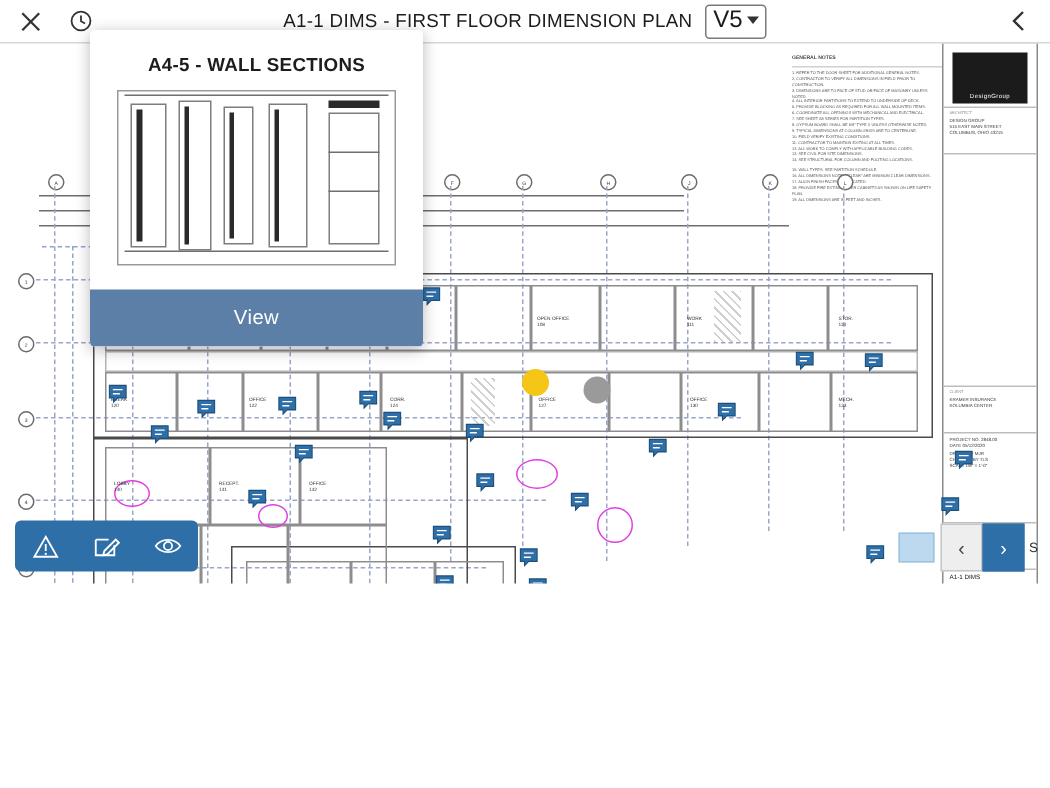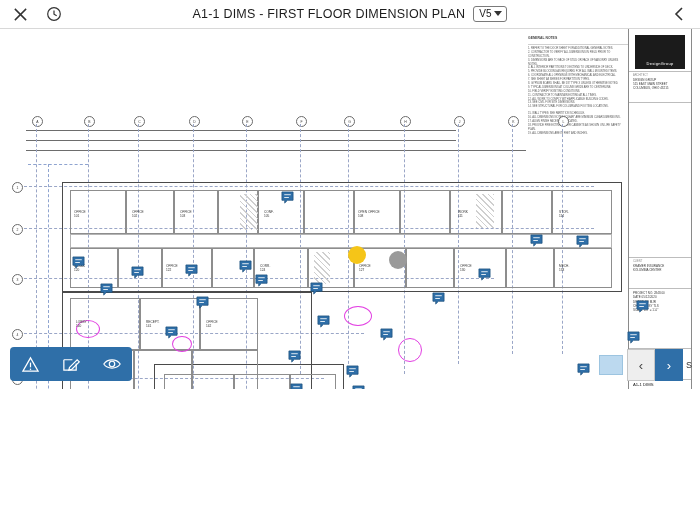--- a/index.html
+++ b/index.html
@@ -56,21 +56,21 @@
   }
   .doc-title {
     font-size: 12.5px;
     color: #1c1c1c;
     letter-spacing: 0.2px;
     white-space: nowrap;
   }
   .version-chip {
     border: 1px solid #7a7a7a;
     border-radius: 3px;
-    font-size: 10px;
+    font-size: 16px;
     color: #1c1c1c;
     padding: 1px 4px 2px 5px;
     display: flex;
     align-items: center;
     gap: 3px;
     pointer-events: auto;
     cursor: pointer;
     background: #fff;
   }
   .caret-down {
@@ -752,20 +752,41 @@
         <div class="pin" style="left: 627px; top: 303px;">
           <svg width="13" height="13" viewBox="0 0 14 14">
             <path d="M1 1 h12 v9 h-6 l-3 3 v-3 h-3 z" fill="#2f6fa8" stroke="#1d4f7c" stroke-width="0.8"></path>
             <line x1="3.5" y1="4" x2="10.5" y2="4" stroke="#ffffff" stroke-width="0.9"></line>
             <line x1="3.5" y1="7" x2="8.5" y2="7" stroke="#ffffff" stroke-width="0.9"></line>
           </svg>
         </div>
       </div>
   </div>
 
+  <div class="popcard">
+    <div class="popcard-title">A4-5 - WALL SECTIONS</div>
+    <div class="popcard-thumb">
+
+      <div class="thumb-block" style="left:8px; top:8px; width:24px; height:96px;"></div>
+      <div class="thumb-fill" style="left:12px; top:12px; width:4px; height:88px;"></div>
+      <div class="thumb-block" style="left:40px; top:6px; width:22px; height:100px;"></div>
+      <div class="thumb-fill" style="left:44px; top:10px; width:3px; height:92px;"></div>
+      <div class="thumb-block" style="left:70px; top:10px; width:20px; height:92px;"></div>
+      <div class="thumb-fill" style="left:74px; top:14px; width:3px; height:84px;"></div>
+      <div class="thumb-block" style="left:100px; top:8px; width:26px; height:96px;"></div>
+      <div class="thumb-fill" style="left:104px; top:12px; width:3px; height:88px;"></div>
+      <div class="thumb-fill" style="left:140px; top:6px; width:34px; height:5px;"></div>
+      <div class="thumb-block" style="left:140px; top:14px; width:34px; height:88px;"></div>
+      <div class="thumb-line" style="left:140px; top:40px; width:34px; height:1px;"></div>
+      <div class="thumb-line" style="left:140px; top:66px; width:34px; height:1px;"></div>
+      <div class="thumb-line" style="left:4px; top:106px; width:176px; height:1px;"></div>
+      <div class="thumb-line" style="left:4px; top:2px; width:176px; height:1px;"></div>
+    </div>
+    <div class="popcard-btn">View</div>
+  </div>
 
   <div class="bottombar">
     <div class="tool">
       <svg width="19" height="19" viewBox="0 0 20 20">
           <polygon points="10,3 18,17 2,17" fill="none" stroke="#fff" stroke-width="1.3"></polygon>
           <line x1="10" y1="8" x2="10" y2="13" stroke="#fff" stroke-width="1.3"></line>
           <circle cx="10" cy="15" r="0.8" fill="#fff"></circle>
         </svg>
     </div>
     <div class="tool">

